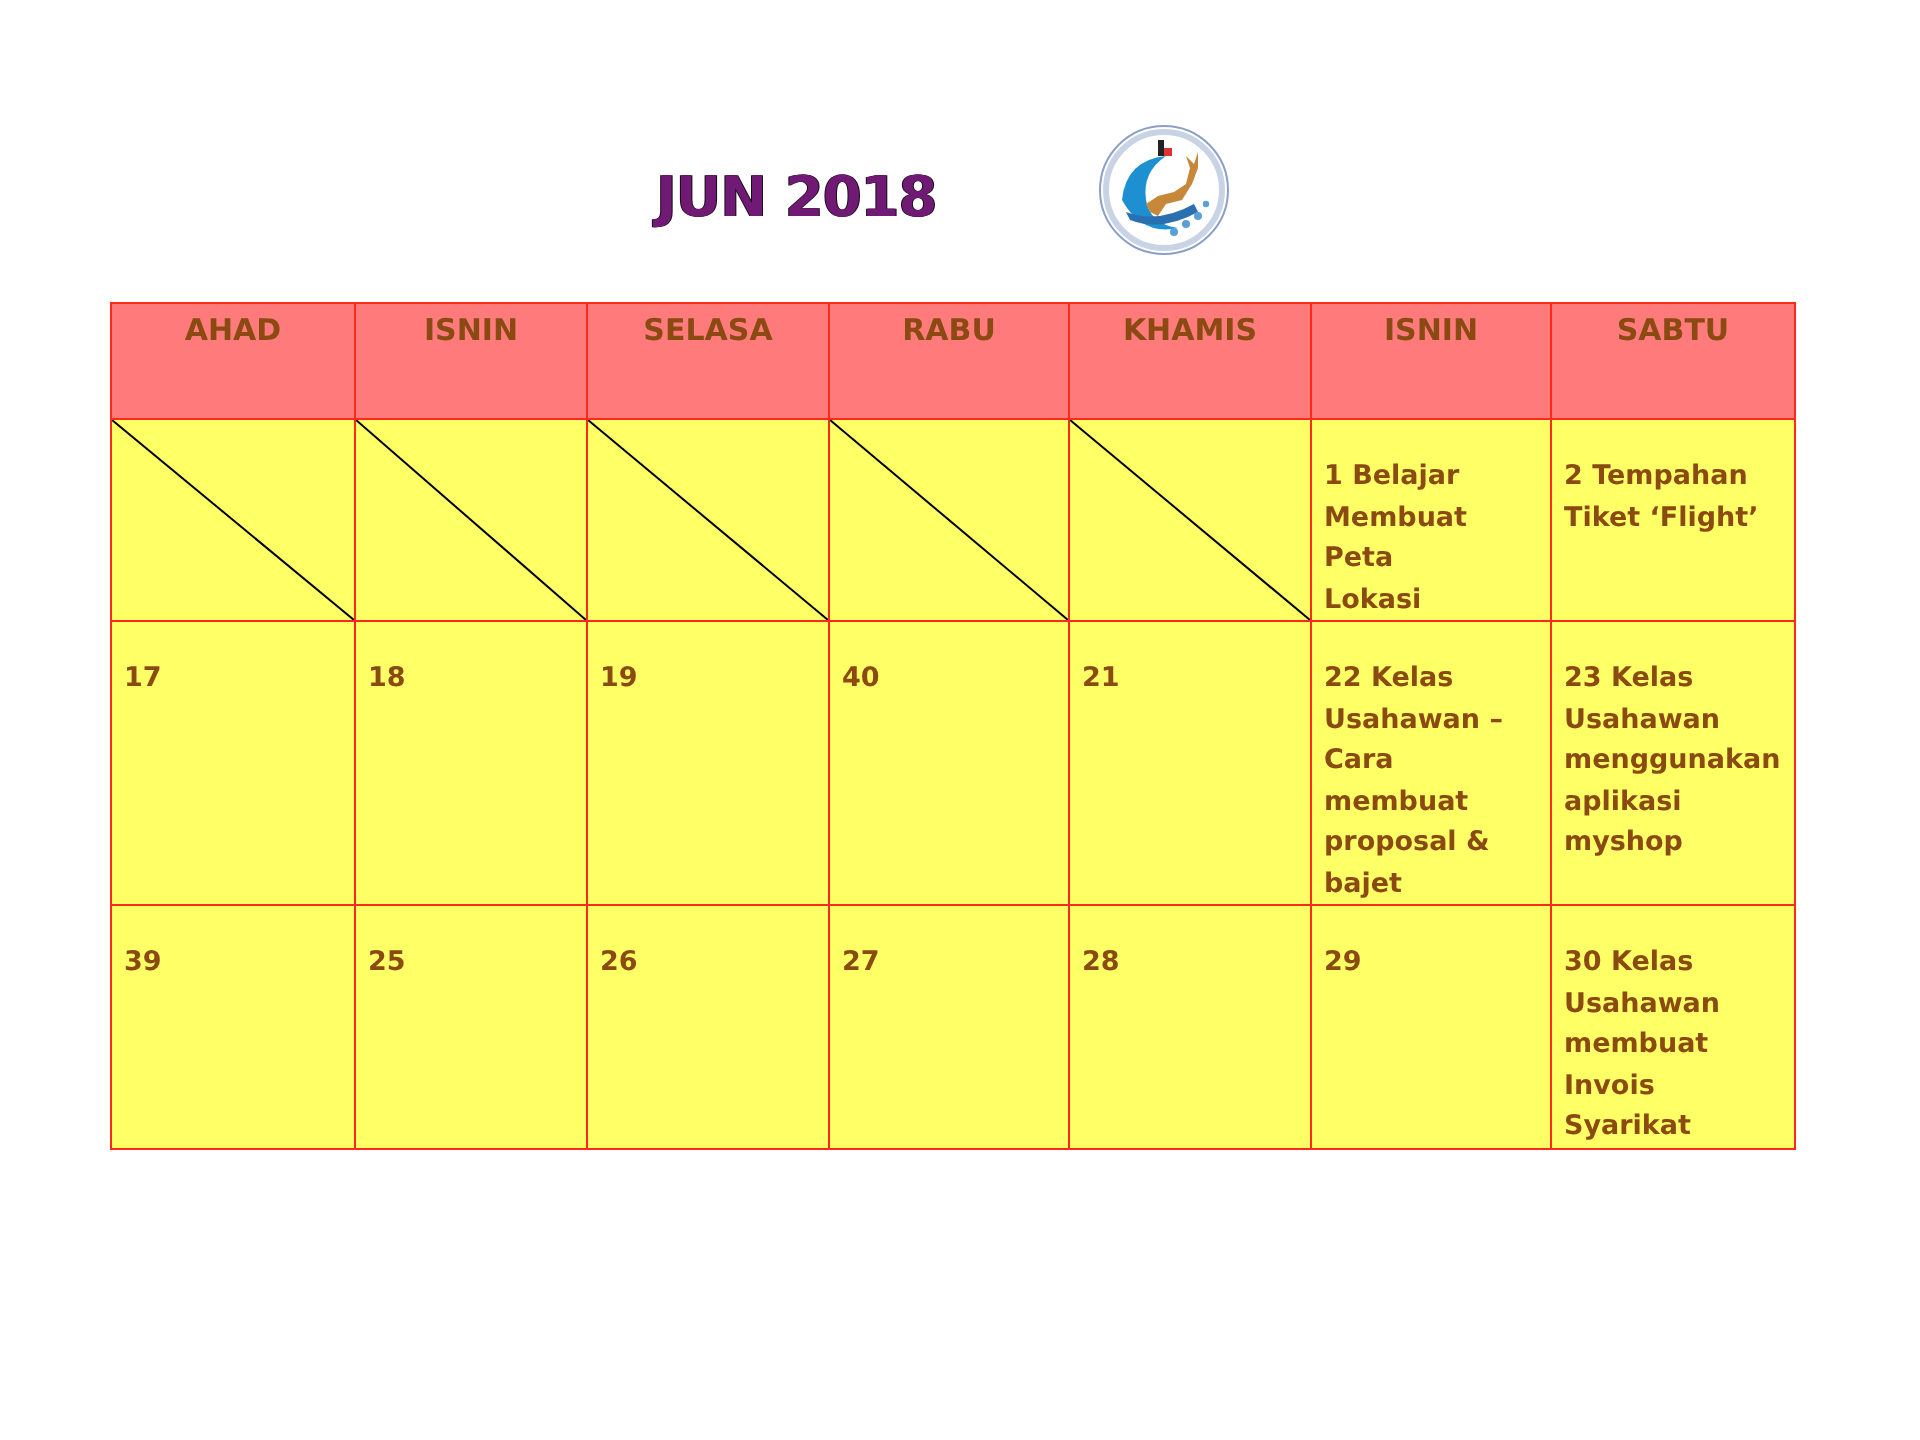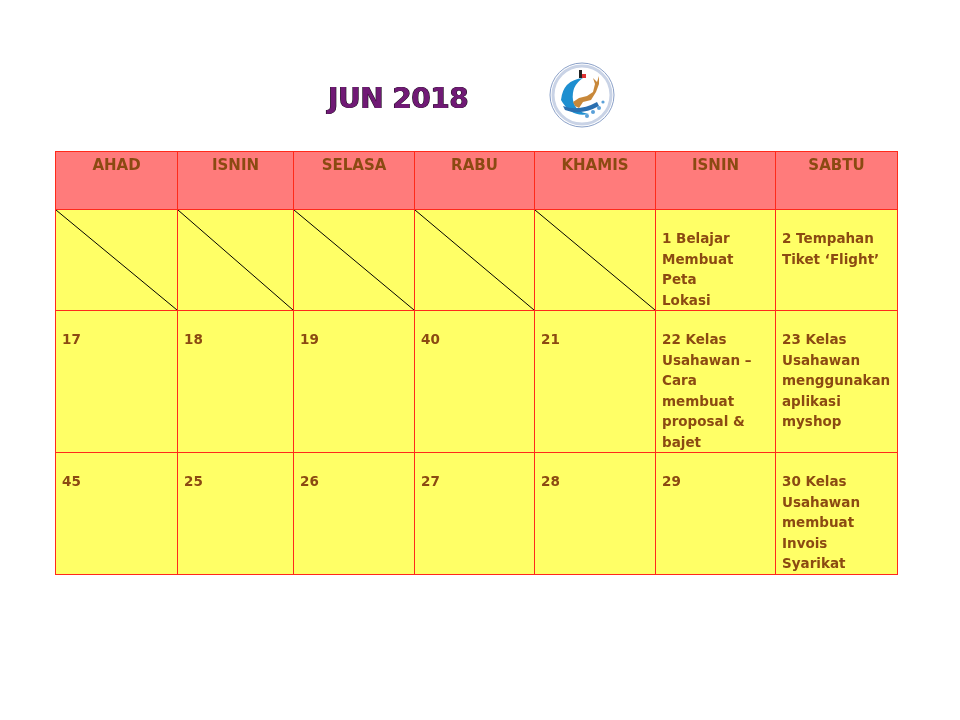--- a/index.html
+++ b/index.html
@@ -143,21 +143,21 @@
       <td>
           <div class="cell-text">23 Kelas
 Usahawan
 menggunakan
 aplikasi
 myshop</div>
         </td>
     </tr>
     <tr style="height:103px">
       <td>
-          <div class="cell-text">45</div>
+          <div class="cell-text">39</div>
         </td>
       <td>
           <div class="cell-text">25</div>
         </td>
       <td>
           <div class="cell-text">26</div>
         </td>
       <td>
           <div class="cell-text">27</div>
         </td>

